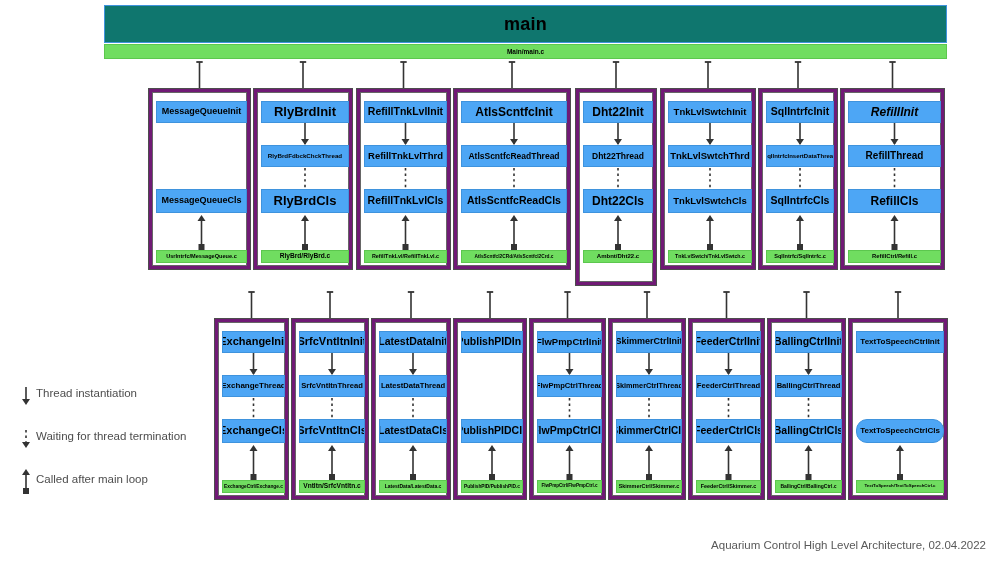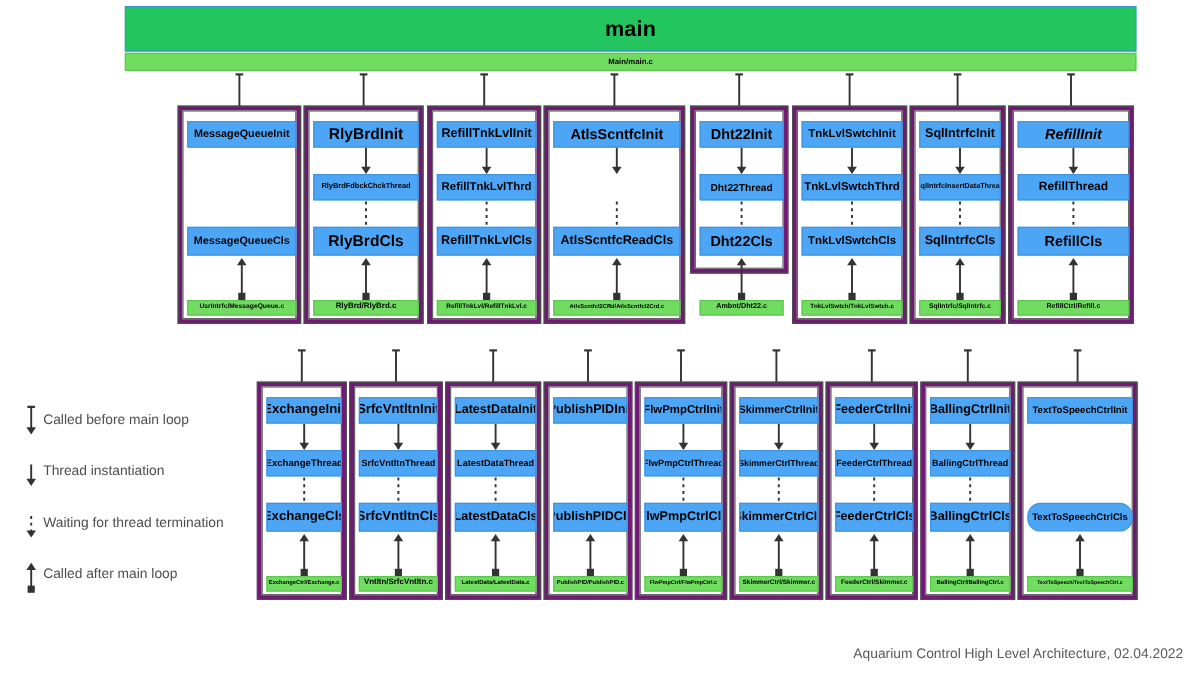--- a/index.html
+++ b/index.html
@@ -21,21 +21,21 @@
     height: 563px;
   }
 
   
   .main-bar {
     position: absolute;
     left: 104px;
     top: 5px;
     width: 843px;
     height: 38px;
-    background: #22c55e;
+    background: #0f766e;
     border: 1px solid #3f93dd;
     box-sizing: border-box;
     display: flex;
     align-items: center;
     justify-content: center;
     font-size: 18px;
     font-weight: bold;
     letter-spacing: .2px;
   }
   .main-file {
@@ -256,25 +256,26 @@
         <div class="col-inner">
           <svg class="conn">
             <line x1="56" y1="30" x2="56" y2="51" stroke="#333" stroke-width="1.6"></line>
             <polygon points="52,46 60,46 56,52" fill="#333"></polygon>
             <line x1="56" y1="75" x2="56" y2="95" stroke="#333" stroke-width="1.6" stroke-dasharray="2.4,3.2"></line>
             <line x1="56" y1="154" x2="56" y2="124" stroke="#333" stroke-width="1.6"></line>
             <polygon points="52,128 60,128 56,122" fill="#333"></polygon>
             <rect x="53" y="151" width="6" height="6" fill="#333"></rect>
           </svg>
           <div class="node" style="left: 3px; top: 8px; width: 106px; height: 22px; font-size: 12px;">AtlsScntfcInit</div>
+          <div class="node" style="left: 3px; top: 52px; width: 106px; height: 22px; font-size: 8.5px;">AtlsScntfcReadThread</div>
           <div class="node" style="left: 3px; top: 96px; width: 106px; height: 24px; font-size: 10.5px;">AtlsScntfcReadCls</div>
           <div class="node file" style="left: 3px; top: 157px; width: 106px; height: 13px; font-size: 4.8px;">AtlsScntfcI2CRd/AtlsScntfcI2Crd.c</div>
         </div>
       </div>
-      <div class="col" style="left: 575px; top: 88px; width: 82px; height: 140px;">
+      <div class="col" style="left: 575px; top: 88px; width: 82px; height: 198px;">
         <div class="col-inner">
           <svg class="conn">
             <line x1="38" y1="30" x2="38" y2="51" stroke="#333" stroke-width="1.6"></line>
             <polygon points="34,46 42,46 38,52" fill="#333"></polygon>
             <line x1="38" y1="75" x2="38" y2="95" stroke="#333" stroke-width="1.6" stroke-dasharray="2.4,3.2"></line>
             <line x1="38" y1="154" x2="38" y2="124" stroke="#333" stroke-width="1.6"></line>
             <polygon points="34,128 42,128 38,122" fill="#333"></polygon>
             <rect x="35" y="151" width="6" height="6" fill="#333"></rect>
           </svg>
           <div class="node" style="left: 3px; top: 8px; width: 70px; height: 22px; font-size: 12px;">Dht22Init</div>
@@ -463,28 +464,20 @@
             <rect x="44" y="151" width="6" height="6" fill="#333"></rect>
           </svg>
           <div class="node" style="left: 3px; top: 8px; width: 88px; height: 22px; font-size: 8px;">TextToSpeechCtrlInit</div>
           <div class="node" style="left: 3px; top: 96px; width: 88px; height: 24px; font-size: 8px; border-radius: 11px;">TextToSpeechCtrlCls</div>
           <div class="node file" style="left: 3px; top: 157px; width: 88px; height: 13px; font-size: 4.4px;">TextToSpeech/TextToSpeechCtrl.c</div>
         </div>
       </div>
     </div>
 
   <div class="legend" id="legend">
-      <div class="legend-row" style="top: 0px;">
-        <svg class="legend-arrow" viewBox="0 0 16 30">
-          <line x1="8" y1="3" x2="8" y2="24" stroke="#333" stroke-width="1.6"></line>
-          <polygon points="4,20 12,20 8,26" fill="#333"></polygon>
-          <line x1="4.8" y1="3" x2="11.2" y2="3" stroke="#333" stroke-width="1.8"></line>
-        </svg>
-        <span class="legend-label">Called before main loop</span>
-      </div>
       <div class="legend-row" style="top: 43px;">
         <svg class="legend-arrow" viewBox="0 0 16 30">
           <line x1="8" y1="8" x2="8" y2="24" stroke="#333" stroke-width="1.6"></line>
           <polygon points="4,20 12,20 8,26" fill="#333"></polygon>
         </svg>
         <span class="legend-label">Thread instantiation</span>
       </div>
       <div class="legend-row" style="top: 129px;">
         <svg class="legend-arrow" viewBox="0 0 16 30">
           <line x1="8" y1="26" x2="8" y2="6" stroke="#333" stroke-width="1.6"></line>

